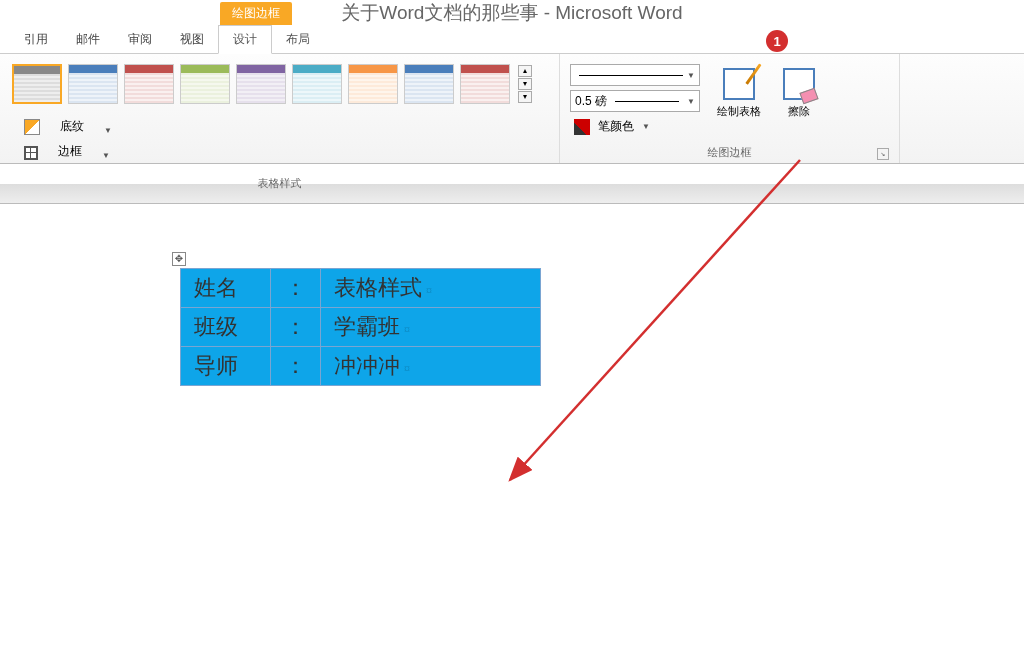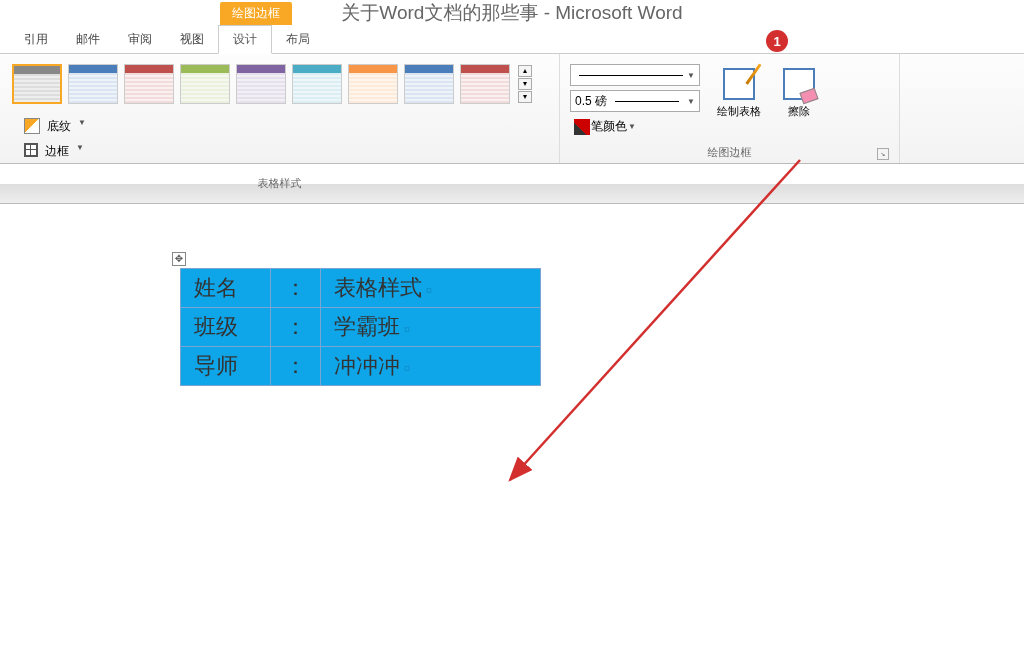--- a/index.html
+++ b/index.html
@@ -40,34 +40,34 @@
     .thumb-purple .body-row { background: repeating-linear-gradient(#e6e0ec, #e6e0ec 2px, #f2eff5 2px, #f2eff5 4px); }
     .thumb-teal .hdr-row { background: #4bacc6; }
     .thumb-teal .body-row { background: repeating-linear-gradient(#dbeef4, #dbeef4 2px, #edf7fa 2px, #edf7fa 4px); }
     .thumb-orange .hdr-row { background: #f79646; }
     .thumb-orange .body-row { background: repeating-linear-gradient(#fdeada, #fdeada 2px, #fef5ec 2px, #fef5ec 4px); }
     .gallery-more { width: 18px; display: flex; flex-direction: column; justify-content: space-around; align-items: center; }
     .gallery-more span { width: 14px; height: 12px; border: 1px solid #aaa; font-size: 8px; text-align: center; line-height: 10px; background: #f5f5f5; cursor: pointer; }
     
     
     .small-btn-col { display: flex; flex-direction: column; gap: 4px; padding: 6px 4px; }
-    .small-btn { display: flex; align-items: flex-start; gap: 7px; padding: 2px 4px; cursor: pointer; }
+    .small-btn { display: flex; align-items: flex-end; gap: 20px; padding: 2px 4px; cursor: pointer; }
     .mini-icon { width: 16px; height: 16px; display: inline-block; }
     .icon-shading { background: linear-gradient(135deg, #f9a825 50%, #fff 50%); border: 1px solid #888; }
     .icon-borders { border: 2px solid #555; background: #fff; width: 14px; height: 14px; position: relative; }
     .icon-borders::before { content: ''; position: absolute; left: 4px; top: 0; width: 1px; height: 100%; background: #555; }
     .icon-borders::after { content: ''; position: absolute; top: 4px; left: 0; height: 1px; width: 100%; background: #555; }
     .dd-arrow { font-size: 8px; color: #555; }
     
     
     .border-controls { display: flex; flex-direction: column; gap: 4px; padding: 6px 2px; }
     .line-style-dd { width: 130px; height: 22px; border: 1px solid #aaa; background: #fff; display: flex; align-items: center; justify-content: space-between; padding: 0 4px; cursor: pointer; }
     .line-sample { flex: 1; height: 1px; background: #000; margin: 0 4px; }
     .line-weight-dd { width: 130px; height: 22px; border: 1px solid #aaa; background: #fff; display: flex; align-items: center; padding: 0 4px; cursor: pointer; gap: 4px; }
-    .pen-color-btn { display: flex; align-items: center; gap: 1px; padding: 2px 4px; cursor: pointer; }
+    .pen-color-btn { display: flex; align-items: center; gap: 8px; padding: 2px 4px; cursor: pointer; }
     .icon-pencolor { width: 16px; height: 16px; background: linear-gradient(45deg, #333 40%, #c00 40%); }
     
     
     .large-btn-row { display: flex; gap: 6px; padding: 6px 2px; }
     .large-btn { width: 54px; display: flex; flex-direction: column; align-items: center; gap: 4px; padding: 4px 2px; cursor: pointer; text-align: center; font-size: 11px; }
     .large-icon { width: 32px; height: 32px; }
     .icon-drawtable { background: #fff; border: 2px solid #4a7ebb; position: relative; }
     .icon-drawtable::before { content: ''; position: absolute; width: 3px; height: 24px; background: linear-gradient(#f9a825, #c77800); right: -2px; top: -8px; transform: rotate(35deg); border-radius: 1px 1px 0 0; }
     .icon-eraser { background: #fff; border: 2px solid #4a7ebb; position: relative; }
     .icon-eraser::after { content: ''; position: absolute; width: 14px; height: 10px; background: #f48fb1; border: 1px solid #888; right: -4px; bottom: -4px; transform: rotate(-20deg); }

